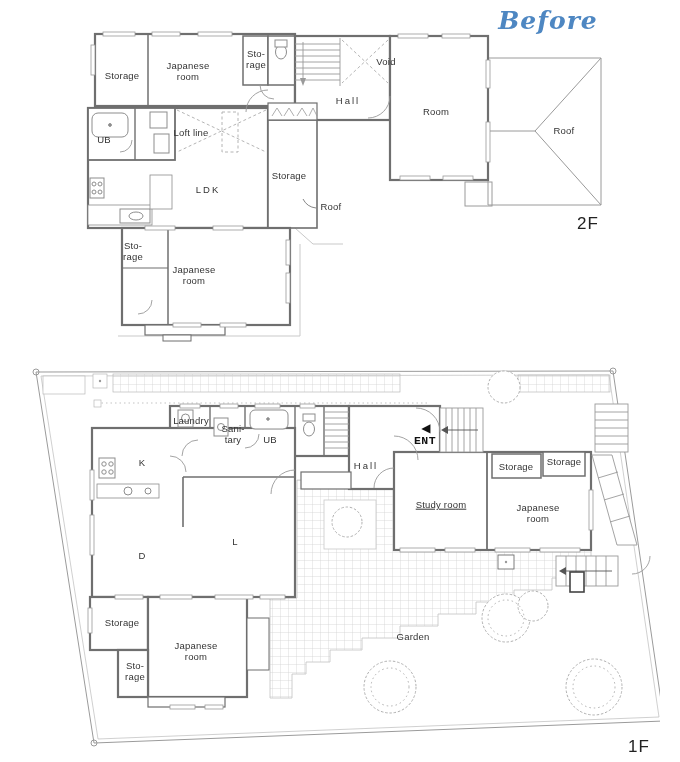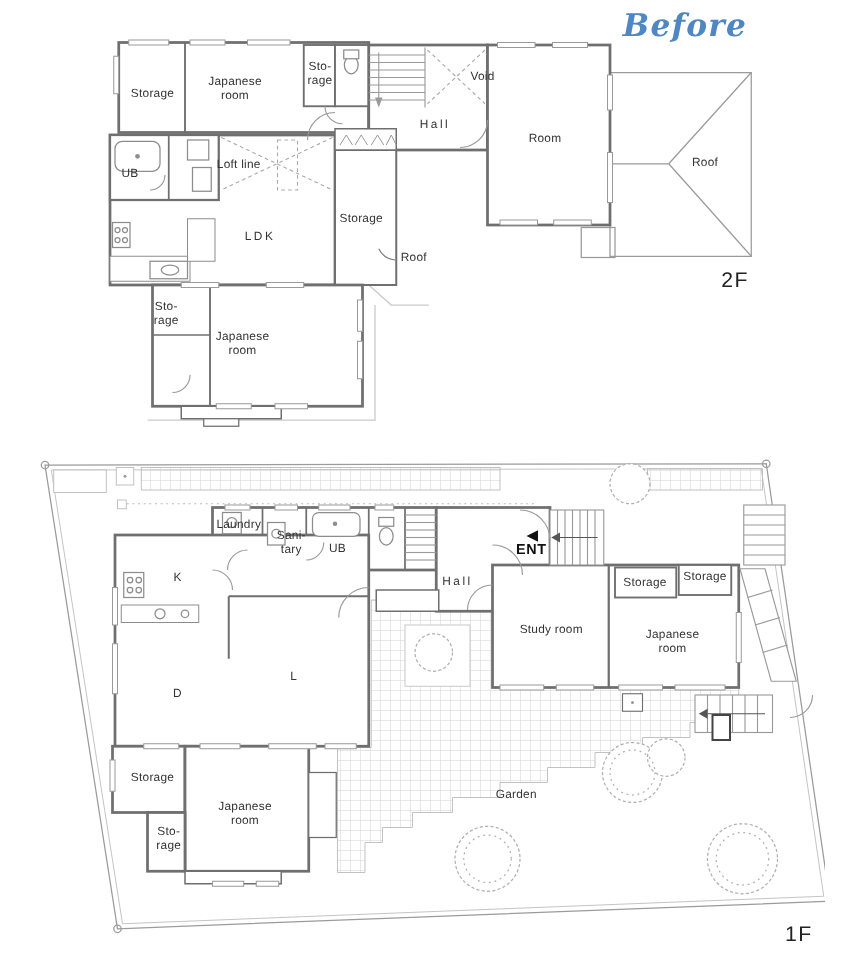--- a/index.html
+++ b/index.html
@@ -312,25 +312,25 @@
 <div class="lbl" style="left:194px;top:276px;">Japanese
 room</div>
 <div class="lbl big" style="left:588px;top:224px;text-align:right;">2F</div>
 
 <div class="lbl" style="left:191px;top:421px;">Laundry</div>
 <div class="lbl" style="left:233px;top:435px;">Sani-
 tary</div>
 <div class="lbl" style="left:270px;top:440px;">UB</div>
 <div class="lbl sp" style="left:366px;top:466px;">Hall</div>
 <div class="lbl arrow" style="left:426px;top:429px;">◀</div>
-<div class="lbl bold" style="left:425px;top:441px;">ENT</div>
+<div class="lbl bold" style="left:425px;top:441px;font-family:Liberation Mono, monospace;">ENT</div>
 <div class="lbl" style="left:142px;top:463px;">K</div>
 <div class="lbl" style="left:142px;top:556px;">D</div>
 <div class="lbl" style="left:235px;top:542px;">L</div>
-<div class="lbl" style="left:441px;top:505px;">Study room</div>
+<div class="lbl" style="left:441px;top:505px;text-decoration:underline;">Study room</div>
 <div class="lbl" style="left:516px;top:467px;">Storage</div>
 <div class="lbl" style="left:564px;top:462px;">Storage</div>
 <div class="lbl" style="left:538px;top:514px;">Japanese
 room</div>
 <div class="lbl" style="left:122px;top:623px;">Storage</div>
 <div class="lbl" style="left:196px;top:652px;">Japanese
 room</div>
 <div class="lbl" style="left:135px;top:672px;">Sto-
 rage</div>
 <div class="lbl" style="left:413px;top:637px;">Garden</div>

